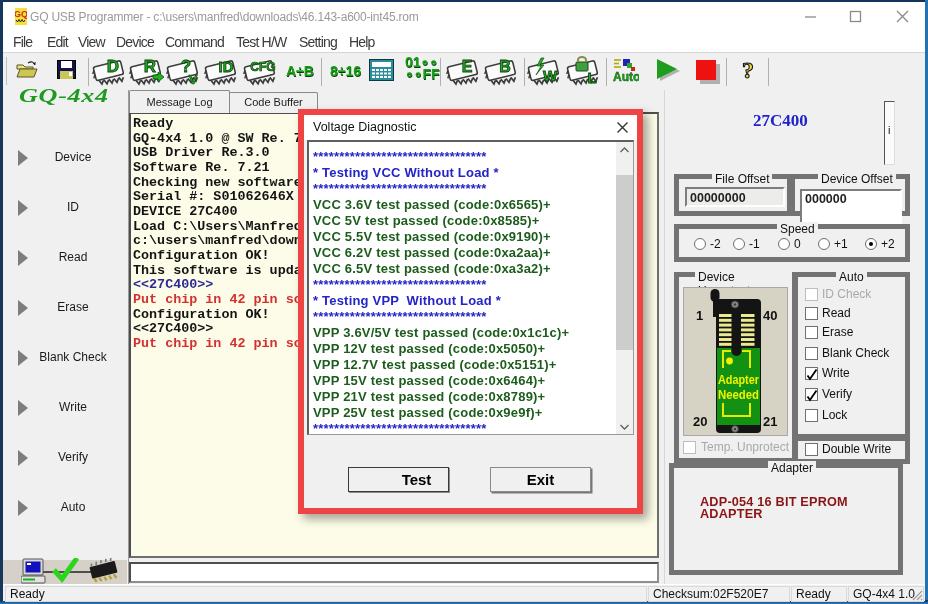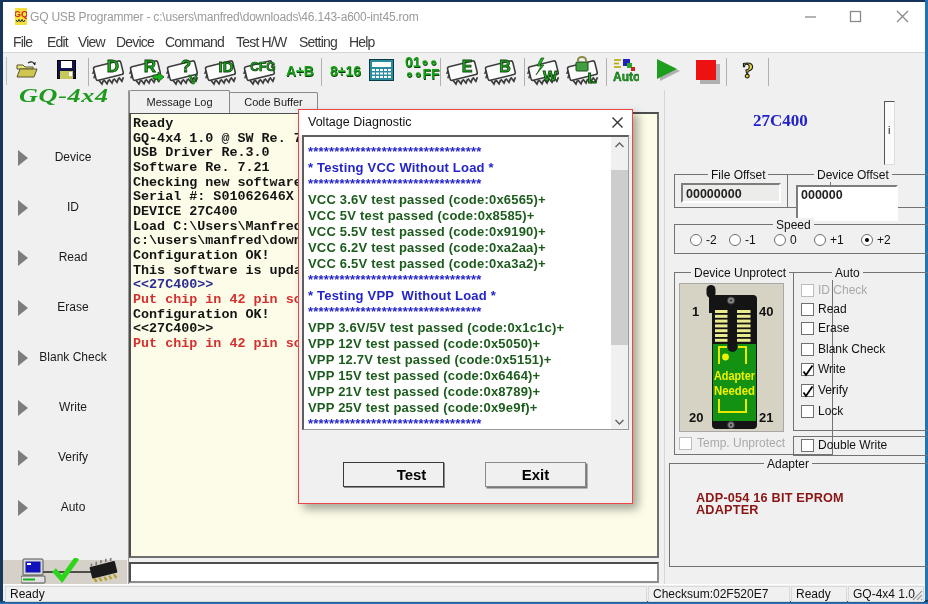--- a/index.html
+++ b/index.html
@@ -35,32 +35,32 @@
 .tab{background:#f0f0f0;border:1px solid #898989;border-bottom:none;border-radius:2px 2px 0 0;
  font-size:11px;color:#1c1c1c;text-align:center;}
 
 #logarea{left:129px;top:112px;width:530px;height:446px;background:#fcfce8;
  border-top:2px solid #4e4e4e;border-left:2px solid #4e4e4e;border-right:2px solid #6e6e6e;border-bottom:2px solid #6e6e6e;box-sizing:border-box;overflow:hidden;}
 #logtext{position:absolute;left:2px;top:3px;font-family:"Liberation Mono",monospace;
  font-weight:bold;font-size:13.4px;line-height:14.65px;color:#141414;white-space:pre;}
 #oneline{left:129px;top:562px;width:530px;height:21px;background:#fff;
  border-top:2px solid #4e4e4e;border-left:2px solid #4e4e4e;border-right:2px solid #8e8e8e;border-bottom:2px solid #8e8e8e;box-sizing:border-box;}
 
-.gbox{position:absolute;border:1px solid #737373;padding-left:44px;}
+.gbox{position:absolute;border:5px solid #737373;}
 .glabel{position:absolute;top:-7px;background:#f0f0f0;font-size:12px;color:#111;padding:0 3px;}
 .cb{position:absolute;width:11px;height:11px;background:#fff;border:1px solid #707070;}
 .cb.dis{border-color:#bdbdbd;}
 .cblbl{position:absolute;font-size:12px;color:#111;}
 .cblbl.dis{color:#a9a9a9;}
 .radio{position:absolute;width:10px;height:10px;border-radius:50%;background:#fff;border:1px solid #6e6e6e;}
 
 #statusbar{left:3px;top:584px;width:922px;height:16px;background:#f0f0f0;border-top:1px solid #fff;}
 .scell{position:absolute;top:1px;height:14px;border:1px solid #d9d9d9;font-size:12px;color:#111;}
 
-#dialog{z-index:10;left:298px;top:109px;width:333px;height:393px;background:#f0f0f0;border:1px solid #ef4444;
+#dialog{z-index:10;left:298px;top:109px;width:333px;height:393px;background:#f0f0f0;border:6px solid #ef4444;
  box-shadow:5px 5px 9px rgba(0,0,0,0.35);}
 #dlgtitle{position:absolute;left:0;top:0;width:100%;height:25px;background:#fff;}
 #dlgtext{position:absolute;left:3px;top:25px;width:327px;height:295px;background:#fff;
  border-top:2px solid #5f5f5f;border-left:2px solid #5f5f5f;border-right:1px solid #9a9a9a;border-bottom:1px solid #9a9a9a;box-sizing:border-box;overflow:hidden;}
 .dl{position:absolute;left:4px;font-weight:bold;font-size:13px;letter-spacing:0.2px;white-space:pre;}
 .blue{color:#2424c8;}
 .green{color:#1c5c1c;}
 .dbtn{position:absolute;top:352px;width:101px;height:25px;background:#f0f0f0;
  font-weight:bold;font-size:15px;color:#000;text-align:center;line-height:24px;box-sizing:border-box;}
 #btn-test{border:1.5px solid #3a3a3a;box-shadow:1px 1px 0 #8a8a8a;}

